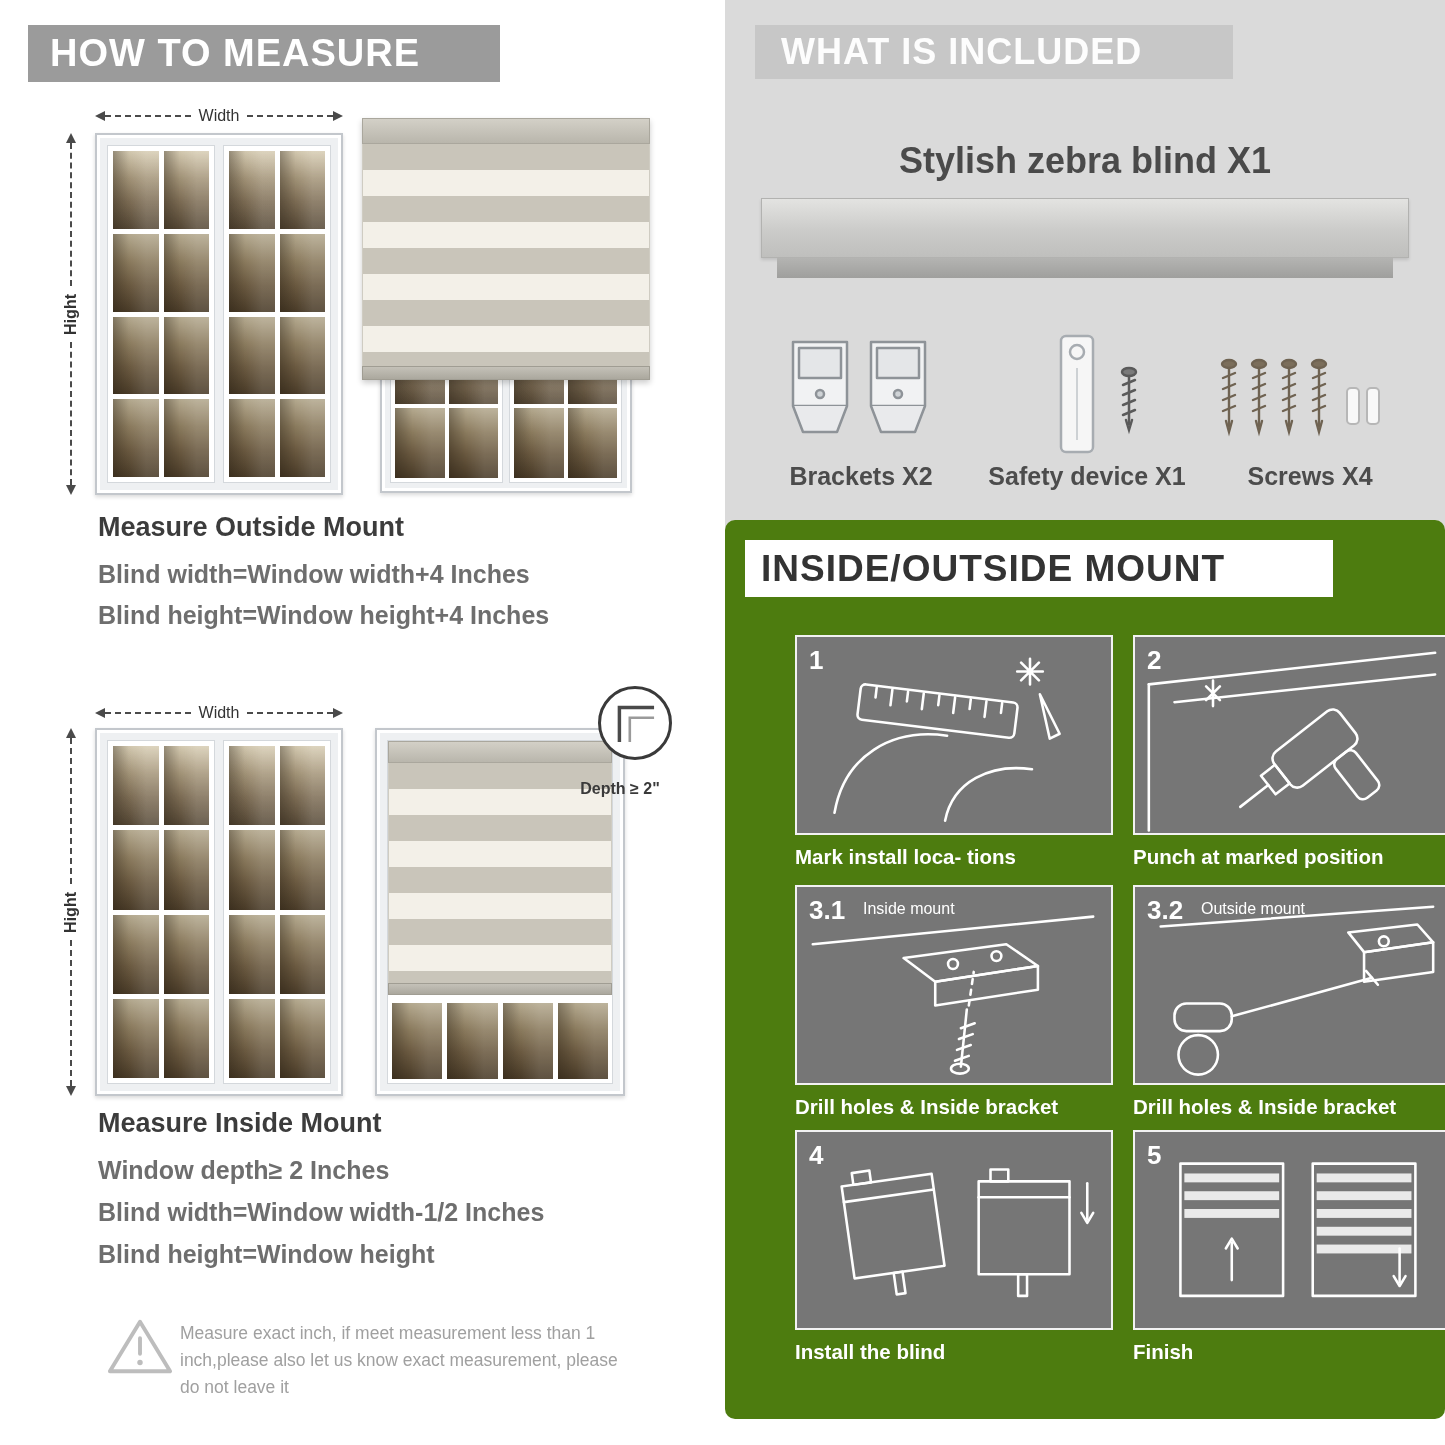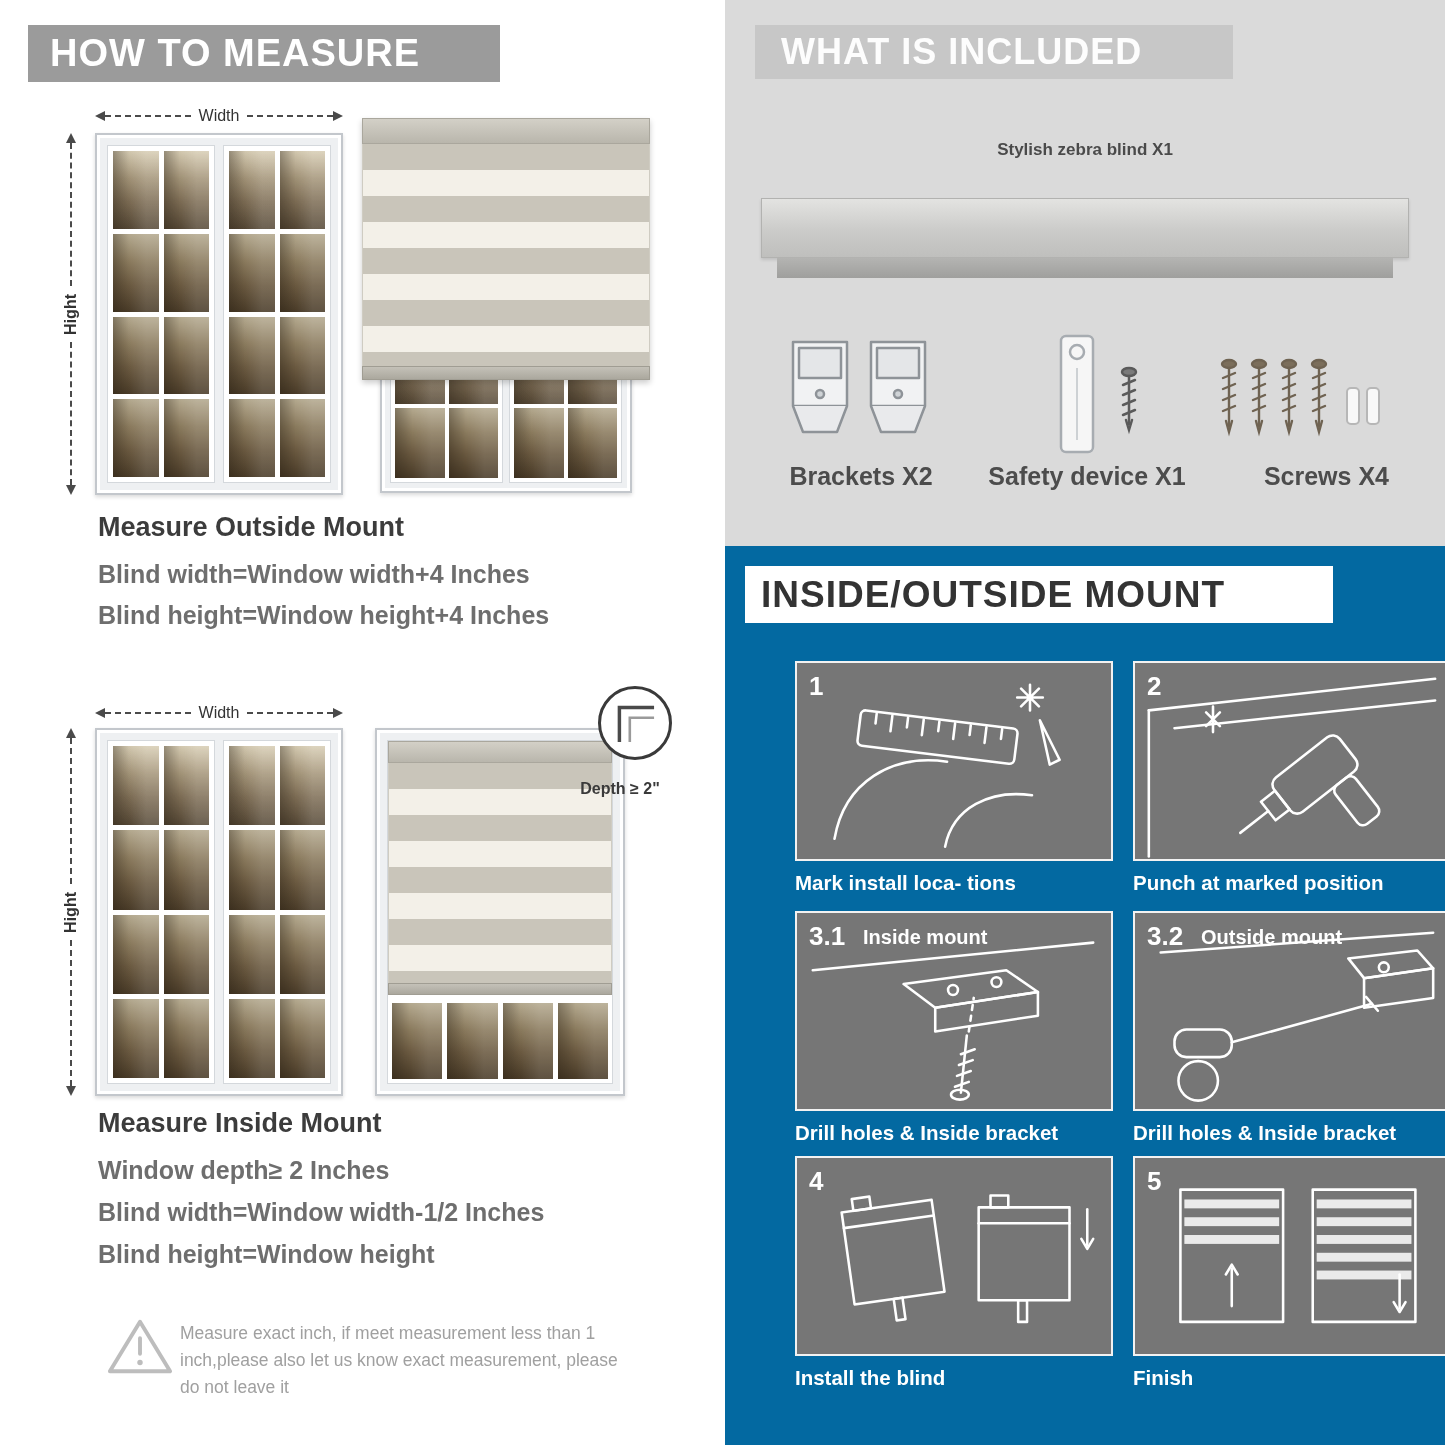--- a/index.html
+++ b/index.html
@@ -80,41 +80,41 @@
   .rule{position:absolute;left:98px;font-size:25px;font-weight:bold;color:#6e6e6e;margin:0;white-space:nowrap;}
   .r1{top:560px;} .r2{top:601px;}
   .r3{top:1156px;text-align:right;} .r4{top:1198px;} .r5{top:1240px;}
 
   .warn-icon{position:absolute;left:106px;top:1314px;}
   .warn-text{position:absolute;left:180px;top:1320px;width:450px;font-size:17.5px;line-height:1.55;color:#a0a0a0;font-weight:500;margin:0;}
 
   
   .inc-section{position:absolute;left:725px;top:0;width:720px;height:552px;background:#dadada;}
   .inc-header{position:absolute;left:30px;top:25px;width:478px;height:54px;background:#c7c7c7;color:#fdfdfd;font-size:36px;font-weight:bold;line-height:54px;padding-left:26px;letter-spacing:1px;}
-  .inc-product-label{position:absolute;left:0;top:140px;width:100%;text-align:center;font-size:17px;font-weight:bold;color:#4a4a4a;}
+  .inc-product-label{position:absolute;left:0;top:140px;width:100%;text-align:center;font-size:36px;font-weight:bold;color:#4a4a4a;}
   .headrail-main{position:absolute;left:36px;top:198px;width:648px;height:60px;background:linear-gradient(180deg,#e3e3e1 0%,#cbcbc9 55%,#bfbfbd 100%);border:1px solid #b2b2b0;box-shadow:0 2px 3px rgba(0,0,0,.12);}
   .headrail-lip{position:absolute;left:52px;top:258px;width:616px;height:20px;background:linear-gradient(180deg,#b4b4b2,#9f9f9d);border:1px solid #98
   9896;}
   .inc-art{position:absolute;}
   .art-brackets{left:58px;top:336px;}
   .art-safety{left:318px;top:330px;}
   .art-screws{left:486px;top:348px;}
   .inc-label{position:absolute;top:462px;font-size:25px;font-weight:bold;color:#4c4c4c;text-align:center;}
   .lb-brackets{left:36px;width:200px;}
   .lb-safety{left:252px;width:220px;}
-  .lb-screws{left:464px;width:200px;text-align:right;}
-
-  
-  .mount-section{position:absolute;left:725px;top:546px;width:720px;height:899px;background:#0369a1;}
+  .lb-screws{left:485px;width:200px;}
+
+  
+  .mount-section{position:absolute;left:725px;top:520px;width:720px;height:899px;background:#4d7c0f;border-radius:10px;}
   .mount-header{position:absolute;left:20px;top:20px;width:588px;height:57px;background:#ffffff;color:#333;font-size:37px;font-weight:bold;line-height:57px;padding-left:16px;letter-spacing:1px;}
   .step{position:absolute;width:318px;}
   .panel{position:relative;width:318px;height:200px;background:#767676;border:2px solid #f2f2f2;}
   .panel svg.art{position:absolute;inset:0;}
   .step-num{position:absolute;left:12px;top:8px;font-size:26px;font-weight:bold;color:#fff;z-index:2;}
-  .step-title{position:absolute;left:66px;top:13px;font-size:20px;font-weight:bold;color:#fff;z-index:2;}
+  .step-title{position:absolute;left:66px;top:13px;font-size:16px;font-weight:normal;color:#fff;z-index:2;}
   .step-caption{display:block;margin-top:10px;font-size:20.5px;font-weight:bold;color:#fff;}
   .s0{left:30px;top:99px;}   .s1{left:368px;top:99px;}
   .s2{left:30px;top:349px;}  .s3{left:368px;top:349px;}
   .s4{left:30px;top:594px;}  .s5{left:368px;top:594px;}
 
   .lineart{stroke:#fff;stroke-width:2.6;fill:none;stroke-linecap:round;stroke-linejoin:round;}
   .fillw{fill:rgba(255,255,255,.85);stroke:none;}
 </style>
 </head>
 <body>

